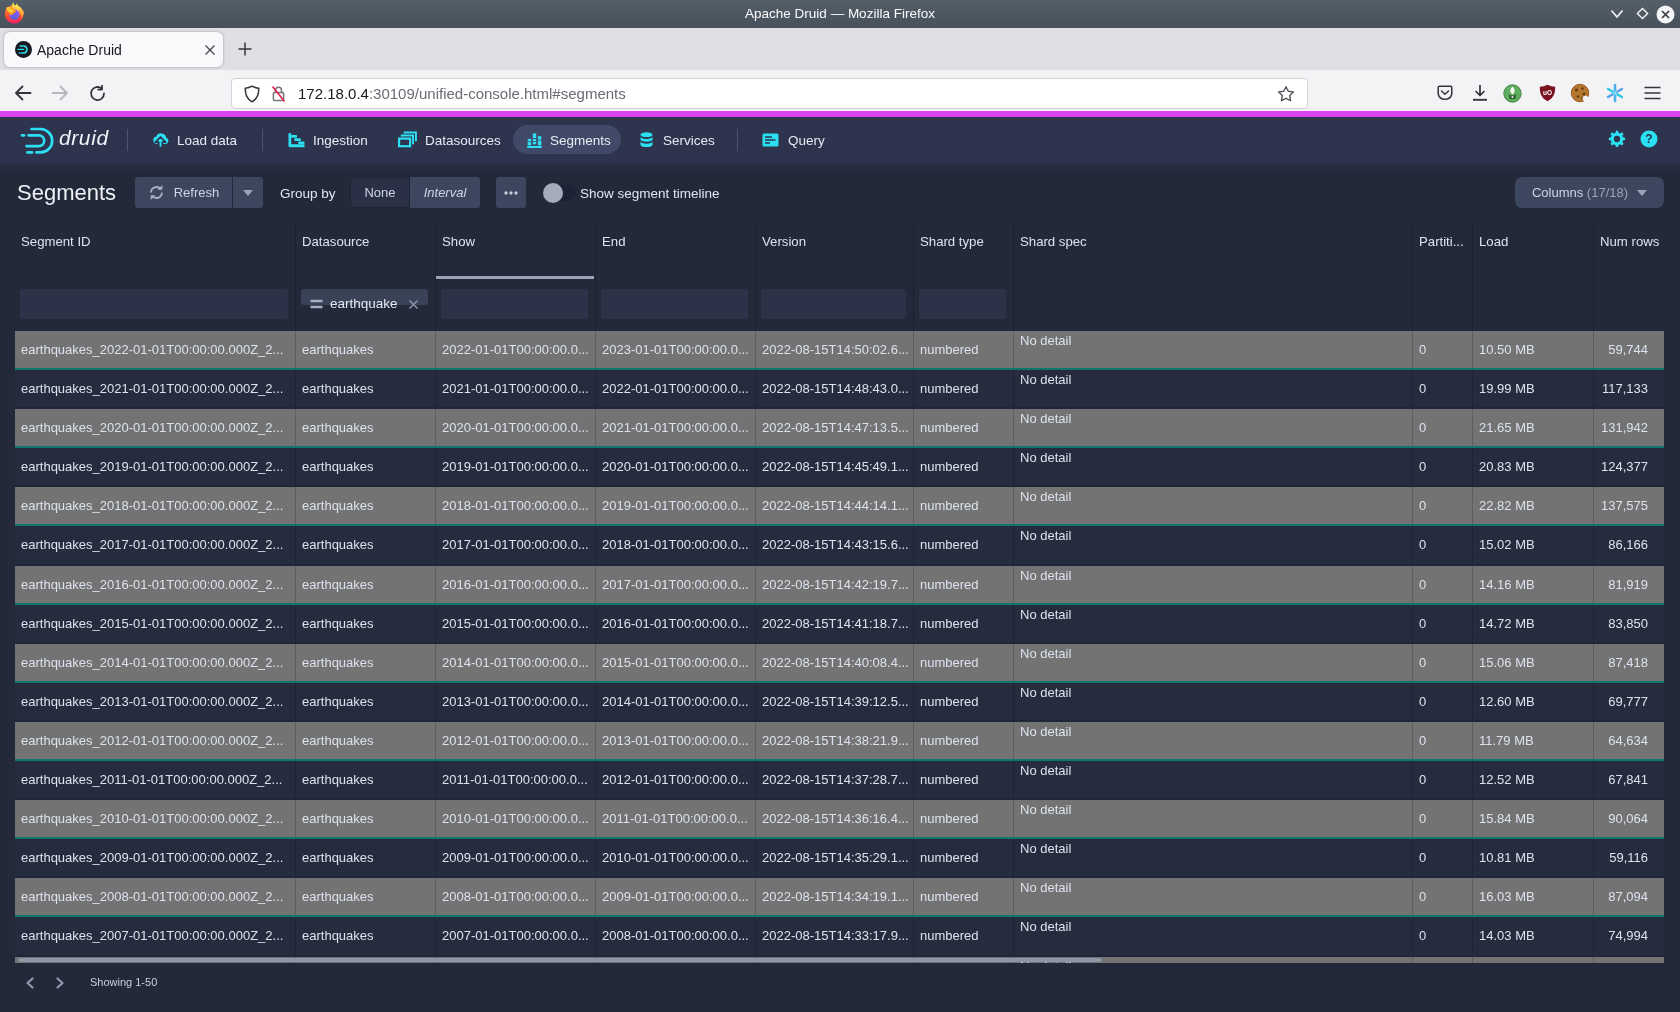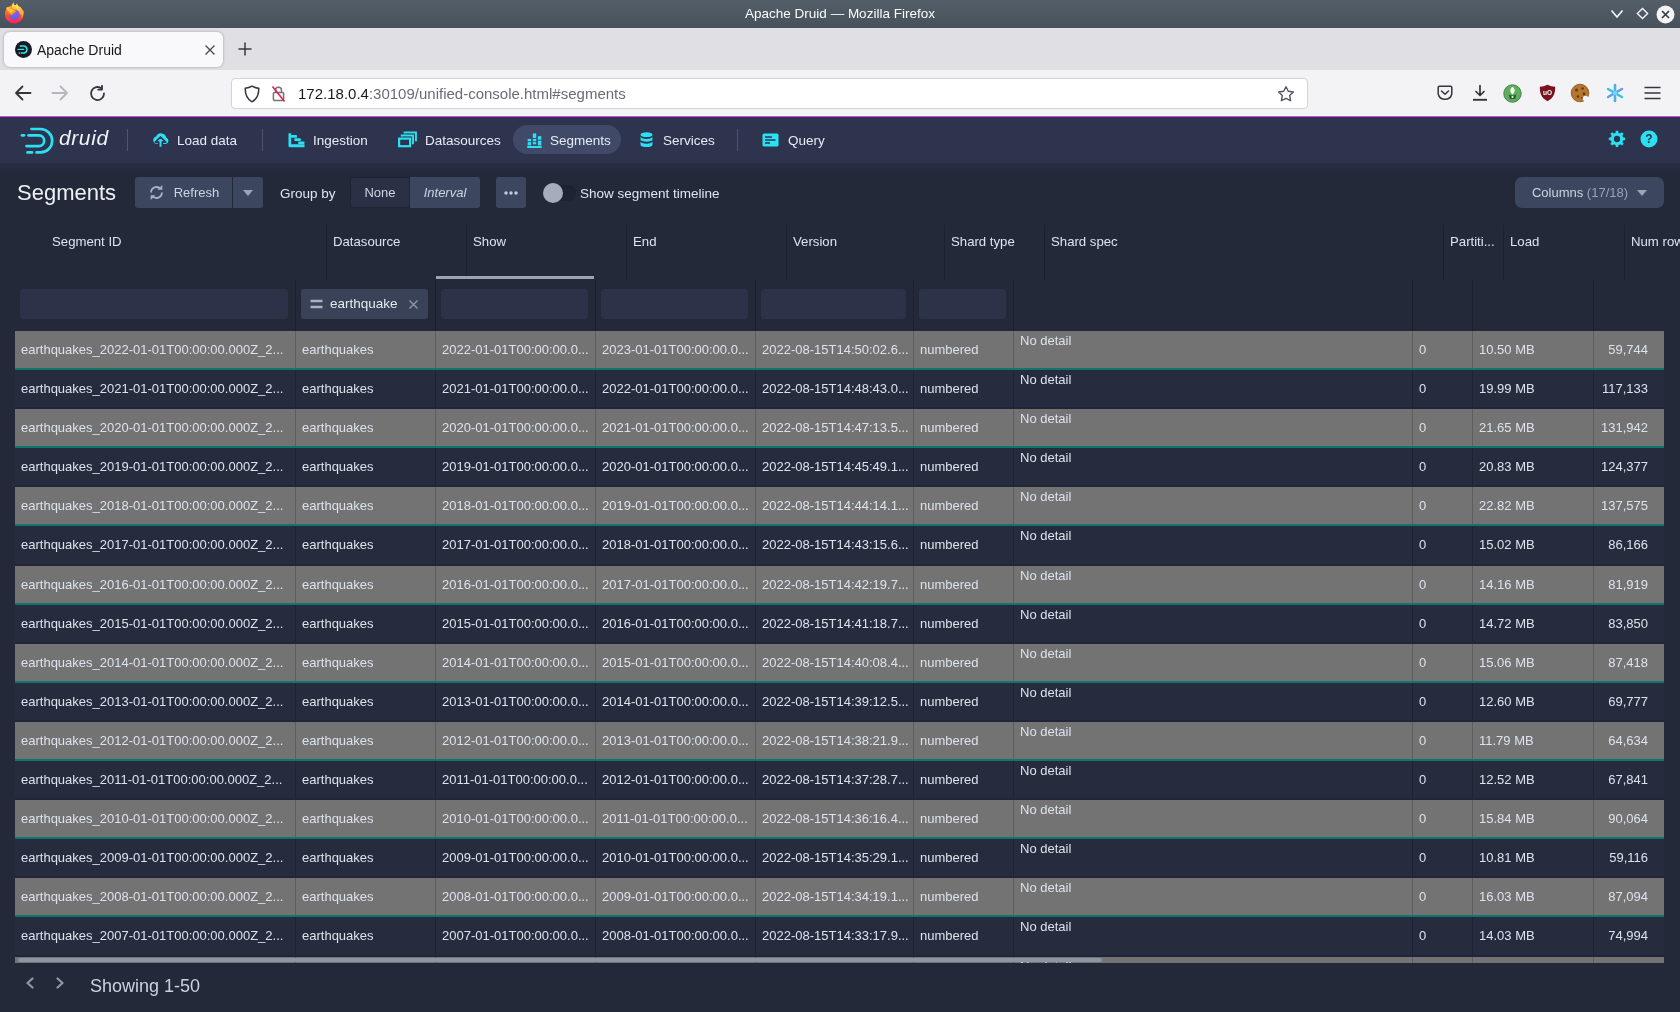--- a/index.html
+++ b/index.html
@@ -4,55 +4,55 @@
 <title>Apache Druid</title>
 <style>
 * { margin:0; padding:0; box-sizing:border-box; }
 html,body { width:1680px; height:1012px; overflow:hidden; background:#232939; font-family:"Liberation Sans", sans-serif; }
 .abs { position:absolute; }
 
 #titlebar { position:absolute; left:0; top:0; width:1680px; height:28px; background:linear-gradient(#555f69,#46515b); }
 #titlebar .fftitle { position:absolute; left:0; right:0; top:6px; text-align:center; color:#fbfbfd; font-size:13.5px; }
 #tabbar { position:absolute; left:0; top:28px; width:1680px; height:42px; background:#e0dfe4; }
 #tab { position:absolute; left:4px; top:4px; width:219px; height:35px; background:#f9f8fa; border-radius:6px; box-shadow:0 0 3px rgba(0,0,0,.3); }
-#toolbar { position:absolute; left:0; top:70px; width:1680px; height:47px; background:#f3f2f5; border-bottom:1px solid #d946ef; }
+#toolbar { position:absolute; left:0; top:70px; width:1680px; height:47px; background:#f3f2f5; border-bottom:6px solid #d946ef; }
 .navbtn { position:absolute; top:7px; width:32px; height:32px; display:flex; align-items:center; justify-content:center; }
 #urlbar { position:absolute; left:231px; top:8px; width:1077px; height:31px; background:#ffffff; border:1px solid #d4d3d8; border-radius:4px; display:flex; align-items:center; }
 #urlbar .urltxt { font-size:15px; color:#1a1a1e; white-space:nowrap; margin-left:11px; }
 #urlbar .urltxt .dim { color:#6b6b76; }
 
 #dnav { position:absolute; left:0; top:117px; width:1680px; height:46px; background:#2e344e; }
 .dsep { position:absolute; top:12px; width:1px; height:22px; background:#4b5471; }
 .dnavitem { position:absolute; top:0; height:46px; display:flex; align-items:center; color:#e7ebf3; font-size:13.5px; }
 #segpill { position:absolute; left:513px; top:8px; width:108px; height:29px; background:#404a68; border-radius:15px; }
 
 #vhdr { position:absolute; left:0; top:163px; width:1680px; height:62px; background:linear-gradient(180deg,#282e42 0px,#232939 12px); }
 #vtitle { position:absolute; left:17px; top:17px; font-size:22px; color:#eef1f6; font-weight:400; }
 .btn { position:absolute; top:14px; height:31px; background:#3c465e; color:#ccd5e3; font-size:13px; display:flex; align-items:center; justify-content:center; }
 .lbl { position:absolute; top:23px; font-size:13.5px; color:#dfe5ee; }
 
 #tablewrap { position:absolute; left:0; top:225px; width:1680px; height:738px; overflow:hidden; background:#232939; }
 #tbl { position:absolute; left:15px; top:0; width:1649px; }
-.hrow { display:flex; height:55px;margin-left:31px; }
+.hrow { display:flex; height:55px; }
 .frow { display:flex; height:51px; }
 .drow { display:flex; height:39.1px; }
 .c { flex:none; border-right:1px solid rgba(0,0,0,0.18); overflow:hidden; white-space:nowrap; position:relative; }
 .c0{width:281px;} .c1{width:140px;} .c2{width:160px;} .c3{width:160px;} .c4{width:158px;} .c5{width:100px;} .c6{width:399px;} .c7{width:60px;} .c8{width:121px;} .c9{width:70px; border-right:none;}
 .hc { padding:9px 0 0 6px; color:#dde3ed; font-size:13.2px; }
 .dc { color:#dce2ed; font-size:13px; line-height:37px; padding-left:6px; }
 .odd  { background:#737373; border-bottom:2px solid #0f766e; }
 .even { background:#262c3e; border-bottom:2px solid #20263a; }
 .nodetail { line-height:13px; padding-top:3px; }
 .numcell { text-align:right; padding-right:16px; padding-left:0; }
 .finput { height:30px; margin:9px 7px 0 5px; background:#2c3348; border-radius:3px; }
 #sortline { position:absolute; left:436px; top:51px; width:158px; height:3px; background:#9aa4b6; }
 #hscroll { position:absolute; left:18px; top:733px; width:1084px; height:4px; border-radius:2px; background:#8e95a6; }
 
 #pager { position:absolute; left:0; top:963px; width:1680px; height:49px; background:#232939; }
-#pager .ptext { position:absolute; left:90px; top:13px; font-size:18px; color:#c9d1de; }
+#pager .ptext { position:absolute; left:90px; top:13px; font-size:11px; color:#c9d1de; }
 </style>
 </head>
 <body>
 
 <div id="titlebar">
   <svg class="abs" style="left:3px; top:1px;" width="23" height="24" viewBox="0 0 23 24">
     <defs>
       <linearGradient id="ffbase" x1="0" y1="0" x2="0" y2="1">
           <stop offset="0%" stop-color="#ff9a3d"></stop>
           <stop offset="60%" stop-color="#ff4f28"></stop>
@@ -339,21 +339,21 @@
       <div class="c c6 hc">Shard spec</div>
       <div class="c c7 hc">Partiti...</div>
       <div class="c c8 hc">Load</div>
       <div class="c c9 hc">Num rows</div>
     </div>
     <div class="frow">
       <div class="c c0">
           <div class="finput"></div>
         </div>
       <div class="c c1">
-          <div class="abs" style="left:5px; top:9px; width:127px; height:30px; background:#3a4258; border-radius:3px;">
+          <div class="abs" style="left:5px; top:9px; width:127px; height:16px; background:#3a4258; border-radius:3px;">
         <svg class="abs" style="left:9px; top:10px;" width="13" height="10" viewBox="0 0 13 10">
               <path d="M0.5 2 H12.5 M0.5 8 H12.5" stroke="#a9b2c2" stroke-width="2.4"></path>
             </svg>
         <div class="abs" style="left:29px; top:7px; font-size:13.5px; color:#e6eaf2;">earthquake</div>
         <svg class="abs" style="left:107px; top:10px;" width="11" height="11" viewBox="0 0 11 11">
               <path d="M1.5 1.5 L9.5 9.5 M9.5 1.5 L1.5 9.5" stroke="#8a94a8" stroke-width="1.5"></path>
             </svg>
       </div>
         </div>
       <div class="c c2">

